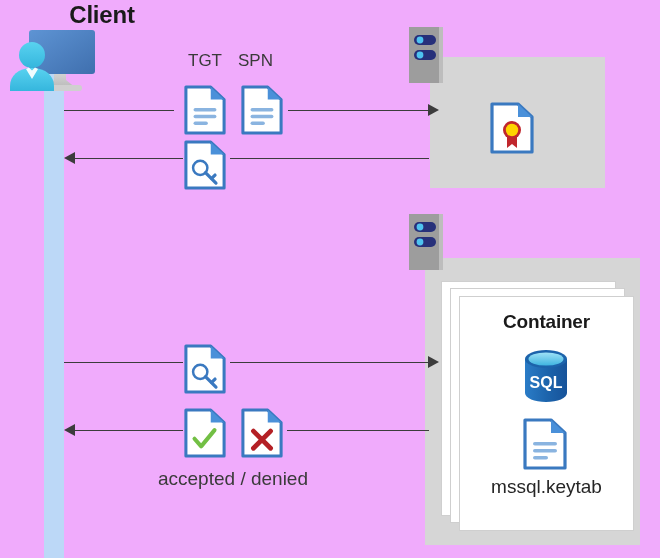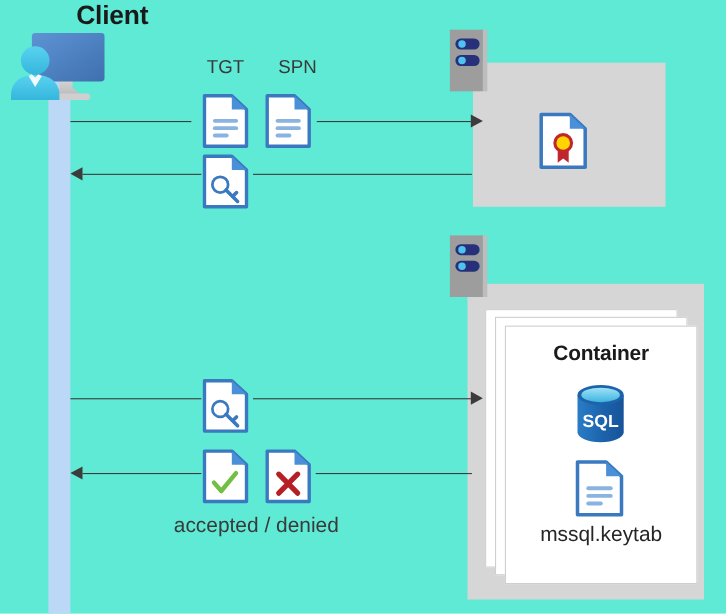--- a/index.html
+++ b/index.html
@@ -1,17 +1,17 @@
 <!DOCTYPE html>
 <html><head>
 <meta charset="utf-8">
 <style>
   html,body{margin:0;padding:0;background:#ffffff;}
   body{font-family:"Liberation Sans","DejaVu Sans",sans-serif;}
-  #canvas{position:relative;width:660px;height:558px;background:#5eead4;overflow:hidden;}
+  #canvas{position:relative;width:660px;height:558px;background:#f0abfc;overflow:hidden;}
   .abs{position:absolute;}
 
   
   .hdr-bold{font-weight:bold;color:#1a1a1a;letter-spacing:-0.2px;}
   .t-client{font-size:24px;line-height:26px;}
   .t-dc{font-size:21px;line-height:25px;}
   .t-linux{font-size:21px;line-height:25px;}
   .t-container{font-size:19px;line-height:22px;}
   .lbl{font-size:17px;color:#3a3a3a;font-weight:normal;}
   .lbl-sm{font-size:19px;color:#3a3a3a;}
@@ -147,21 +147,21 @@
       <rect x="10" y="38" width="15" height="3.6" rx="1.8" fill="#8ab4e0"></rect>
     </svg>
   </div>
   <div class="abs t-keytab" style="left:459px;top:476px;width:175px;text-align:center;">mssql.keytab</div>
 
   <div class="abs arr-line" style="left:64px;top:110px;width:110px;"></div>
   <div class="abs arr-line" style="left:288px;top:110px;width:141px;"></div>
   <div class="abs arr-head right" style="left:428px;top:104px;"></div>
 
   <div class="abs lbl" style="left:181px;top:51px;width:48px;text-align:center;">TGT</div>
-  <div class="abs lbl" style="left:238px;top:51px;width:50px;text-align:right;">SPN</div>
+  <div class="abs lbl" style="left:238px;top:51px;width:50px;text-align:left;">SPN</div>
 
   <div class="abs" style="left:184px;top:85px;width:42px;height:50px;">
     <svg width="42" height="50" viewBox="0 0 44 52">
       <path d="M2 2 h26 l14 13 v35 h-40 z" fill="#ffffff" stroke="#3a79c0" stroke-width="3.2" stroke-linejoin="round"></path>
       <path d="M28 2 l14 13 h-14 z" fill="#4a90d9"></path>
       <rect x="10" y="24" width="24" height="3.6" rx="1.8" fill="#8ab4e0"></rect>
       <rect x="10" y="31" width="24" height="3.6" rx="1.8" fill="#8ab4e0"></rect>
       <rect x="10" y="38" width="15" height="3.6" rx="1.8" fill="#8ab4e0"></rect>
     </svg>
   </div>

